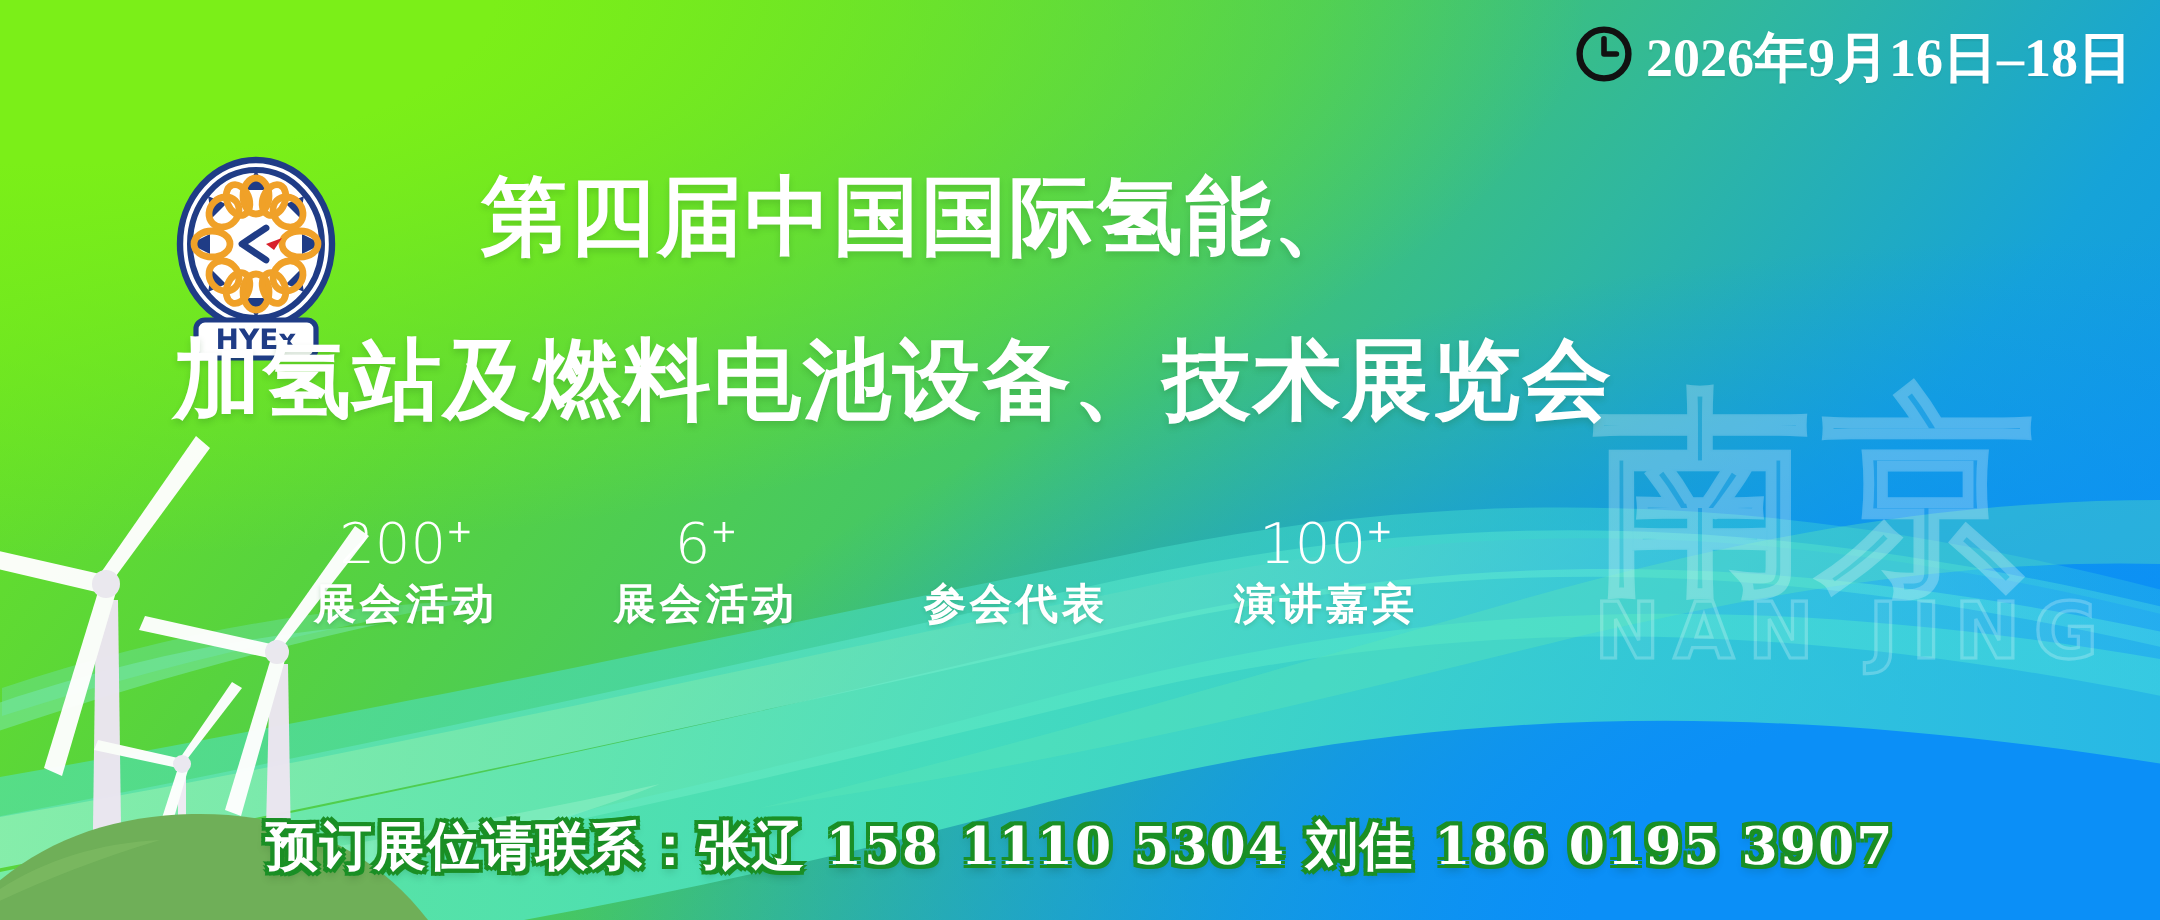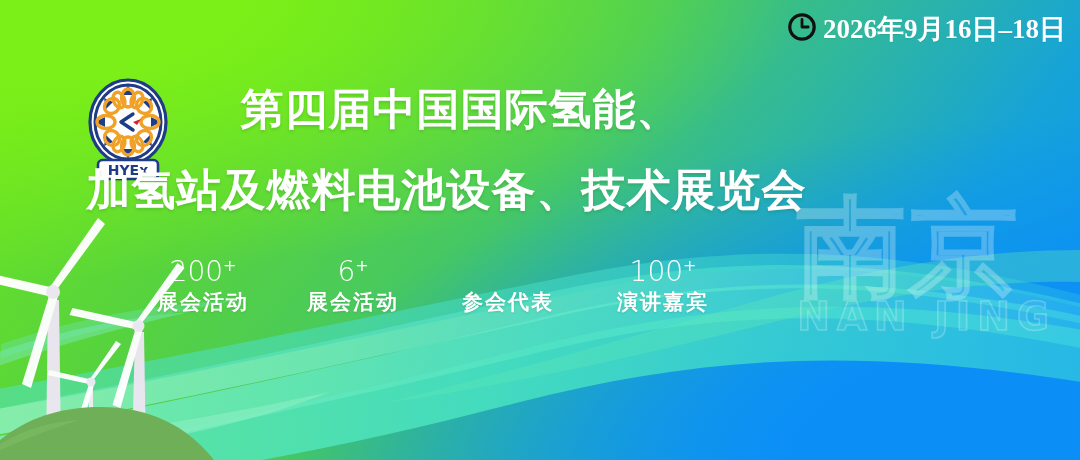--- a/index.html
+++ b/index.html
@@ -304,14 +304,17 @@
       <div class="stat-label">演讲嘉宾</div>
     </div>
 
   </div>
 
   <div class="watermark">
     <div class="wm-cn">南京</div>
     <div class="wm-en">NAN JING</div>
   </div>
 
+  <div class="contact">
+    <span class="contact-text">预订展位请联系：张辽 158 1110 5304   刘佳 186 0195 3907</span>
+  </div>
 
 </div>
 
 </body></html>

